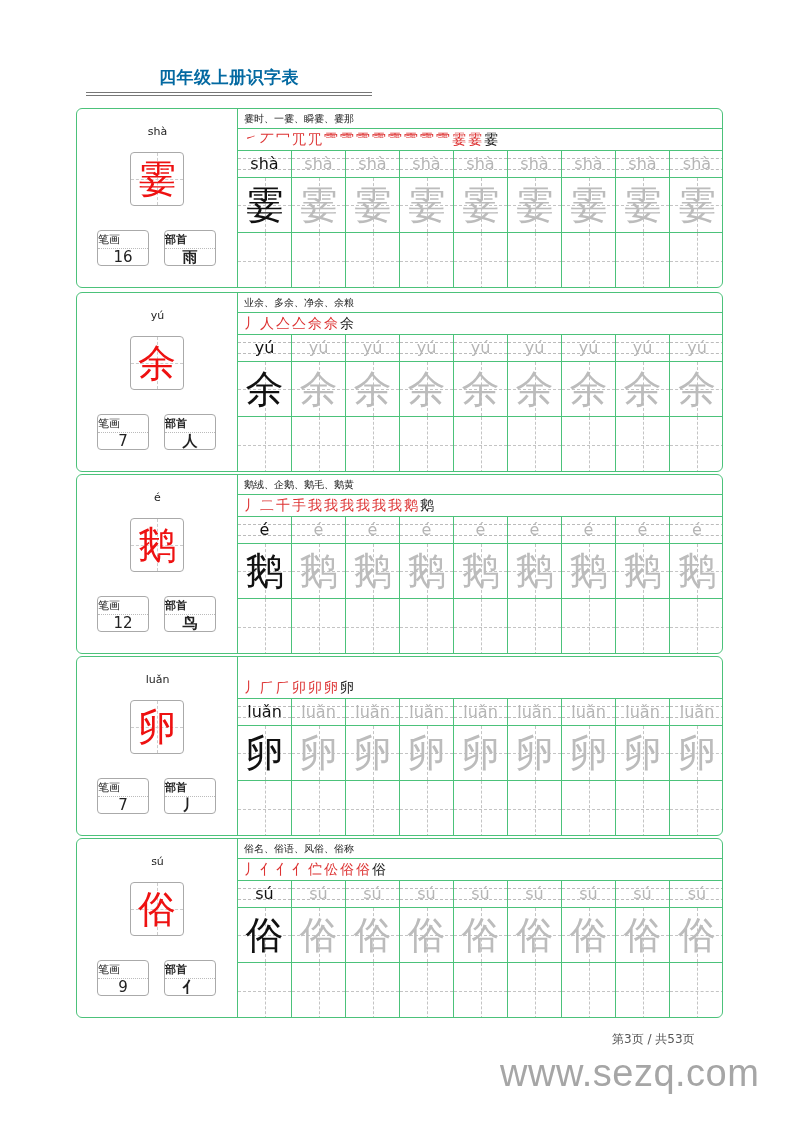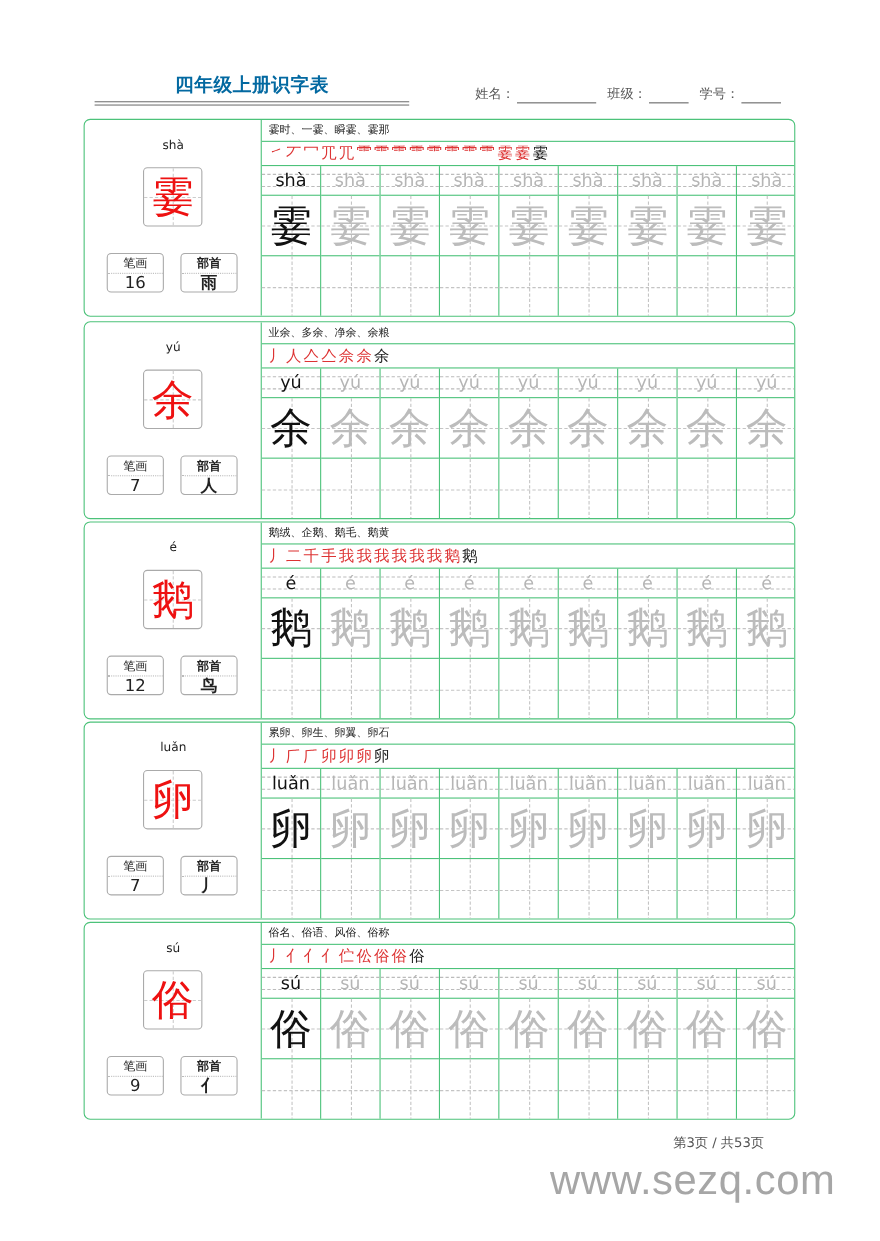--- a/index.html
+++ b/index.html
@@ -17,21 +17,21 @@
   .card { position: absolute; left: 76px; width: 647px; height: 180px; border: 1.5px solid #4cc27a; border-radius: 6px; background: #fff; overflow: hidden; }
   .left { position: absolute; left: 0; top: 0; width: 161px; height: 100%; border-right: 1.5px solid #4cc27a; }
   .lp-pinyin { position: absolute; left: 0; width: 161px; top: 16px; text-align: center; font-size: 11px; color: #222; }
   .big-box { position: absolute; left: 53px; top: 43px; width: 54px; height: 54px; border: 1px solid #aaa; border-radius: 4px; background: #fff; }
   .big-box .hline { position: absolute; left: 0; right: 0; top: 50%; border-top: 1px dashed #ccc; }
   .big-box .vline { position: absolute; top: 0; bottom: 0; left: 50%; border-left: 1px dashed #ccc; }
   .big-char { position: absolute; left: 0; top: 0; width: 100%; height: 100%; display: flex; align-items: center; justify-content: center; font-family: "DejaVu Serif", "Liberation Serif", serif; font-size: 38px; color: #ee1111; }
   .info { position: absolute; top: 121px; width: 52px; height: 36px; border: 1px solid #aaa; border-radius: 4px; }
   .info.strokes { left: 20px; }
   .info.radical { left: 87px; font-weight: bold; }
-  .info-label { height: 18px; line-height: 18px; text-align: center; font-size: 11px; color: #222; border-bottom: 1px dotted #bbb; }
+  .info-label { height: 18px; line-height: 18px; font-size: 11px; color: #222; border-bottom: 1px dotted #bbb; }
   .info-value { height: 17px; line-height: 17px; text-align: center; font-size: 15px; color: #222; }
 
   .right { position: absolute; left: 161px; top: 0; width: 486px; height: 100%; }
   .words { position: absolute; left: 0; top: 0; width: 100%; height: 20px; border-bottom: 1.5px solid #4cc27a; font-size: 10px; line-height: 19px; padding-left: 6px; color: #222; }
   .strokes-row { position: absolute; left: 0; top: 20px; width: 100%; height: 22px; border-bottom: 1.5px solid #4cc27a; padding-left: 6px; display: flex; align-items: center; gap: 2px; font-family: "DejaVu Serif", serif; font-size: 14px; color: #222; }
   .stroke-step { display: inline-block; min-width: 14px; text-align: center; }
   .stroke-step.partial { color: #d33; }
 
   .grid { position: absolute; left: 0; top: 42px; width: 100%; height: 138px; }
   .col { position: absolute; top: 0; height: 100%; width: 54px; border-right: 1.5px solid #4cc27a; }
@@ -51,28 +51,20 @@
   .page-num { position: absolute; left: 612px; top: 1031px; font-size: 12px; color: #555; }
   .watermark { position: absolute; left: 500px; top: 1052px; font-family: "Liberation Sans", sans-serif; font-size: 38px; color: #a6a6a6; letter-spacing: 0.5px; }
 </style>
 </head>
 <body>
 
 <div class="header">
   <div class="title">四年级上册识字表</div>
   <div class="title-rule1"></div>
   <div class="title-rule2"></div>
-  <div class="fields">
-    <span class="field-label">姓名：</span>
-    <span class="field-line" style="width:72px"></span>
-    <span class="field-label">班级：</span>
-    <span class="field-line" style="width:36px"></span>
-    <span class="field-label">学号：</span>
-    <span class="field-line" style="width:36px"></span>
-  </div>
 </div>
 
 <div id="cards">
     <div class="card" style="top: 108px;">
       <div class="left">
         <div class="lp-pinyin">shà</div>
         <div class="big-box">
           <div class="hline"></div>
           <div class="vline"></div>
           <div class="big-char">霎</div>
@@ -622,21 +614,20 @@
         <div class="info strokes">
           <div class="info-label">笔画</div>
           <div class="info-value">7</div>
         </div>
         <div class="info radical">
           <div class="info-label">部首</div>
           <div class="info-value">丿</div>
         </div>
       </div>
       <div class="right">
-        <div class="words">累卵、卵生、卵翼、卵石</div>
         <div class="strokes-row">
           <span class="stroke-step partial">丿</span>
           <span class="stroke-step partial">𠂆</span>
           <span class="stroke-step partial">𠂆</span>
           <span class="stroke-step partial">卯</span>
           <span class="stroke-step partial">卯</span>
           <span class="stroke-step partial">卵</span>
           <span class="stroke-step">卵</span>
         </div>
         <div class="grid">

